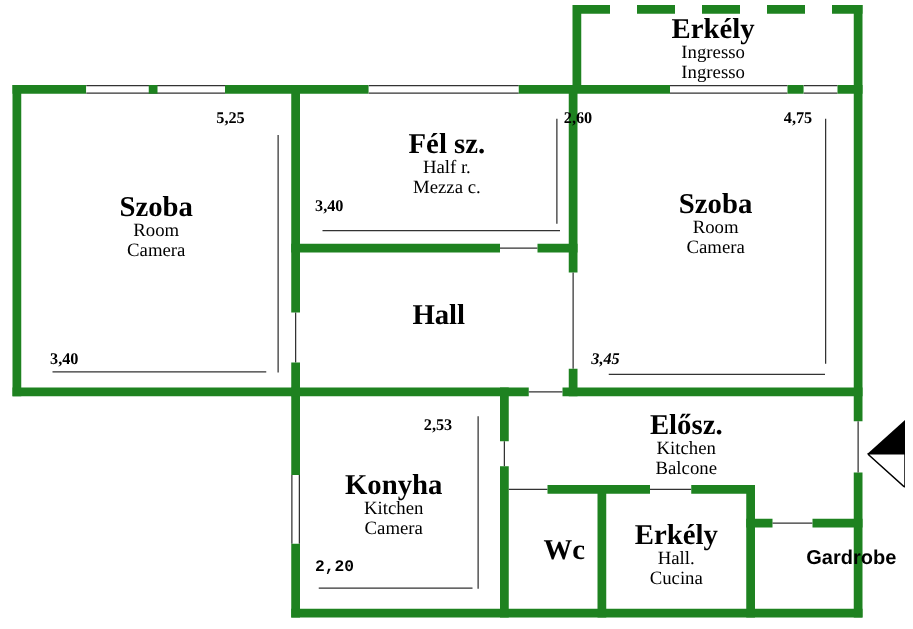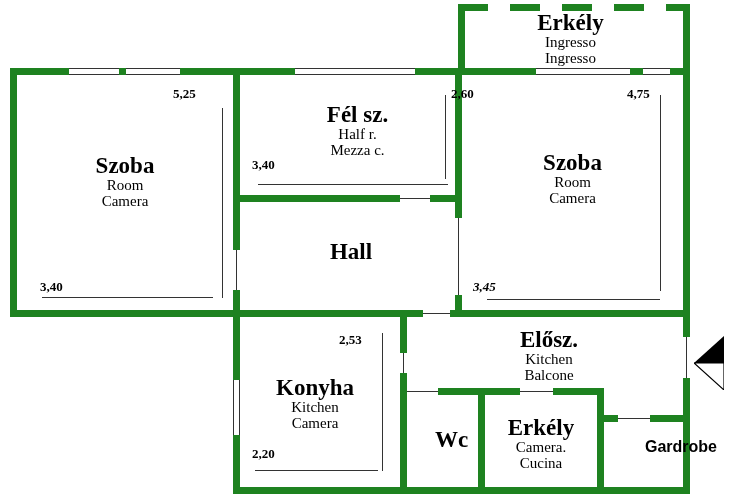--- a/index.html
+++ b/index.html
@@ -138,21 +138,21 @@
     <span class="sub">Kitchen</span>
     <span class="sub">Balcone</span>
   </div>
 
   <div class="room-label" style="left:407px;top:428px;width:89px;">
     <span class="title">Wc</span>
   </div>
 
   <div class="room-label" style="left:485px;top:416px;width:112px;">
     <span class="title">Erkély</span>
-    <span class="sub">Camera.</span>
+    <span class="sub">Hall.</span>
     <span class="sub">Cucina</span>
   </div>
 
   <div class="room-label sans" style="left:604px;top:439px;width:79px;">
     <span class="title">Gardrobe</span>
   </div>
 
   <div class="dim" style="left:173px;top:86px;">5,25</div>
   <div class="thin-v" style="left:222px;top:108px;height:190px;"></div>
 
@@ -167,16 +167,16 @@
 
   <div class="dim" style="left:627px;top:86px;">4,75</div>
   <div class="thin-v" style="left:660px;top:95px;height:196px;"></div>
 
   <div class="dim" style="left:473px;top:279px;font-style:italic;">3,45</div>
   <div class="thin-h" style="left:487px;top:299px;width:173px;"></div>
 
   <div class="dim" style="left:339px;top:332px;">2,53</div>
   <div class="thin-v" style="left:382px;top:333px;height:138px;"></div>
 
-  <div class="dim" style="left:252px;top:446px;">2,20</div>
+  <div class="dim" style="left:252px;top:446px;font-family:Liberation Mono, monospace;">2,20</div>
   <div class="thin-h" style="left:255px;top:470px;width:123px;"></div>
 
 </div>
 
 </body></html>

